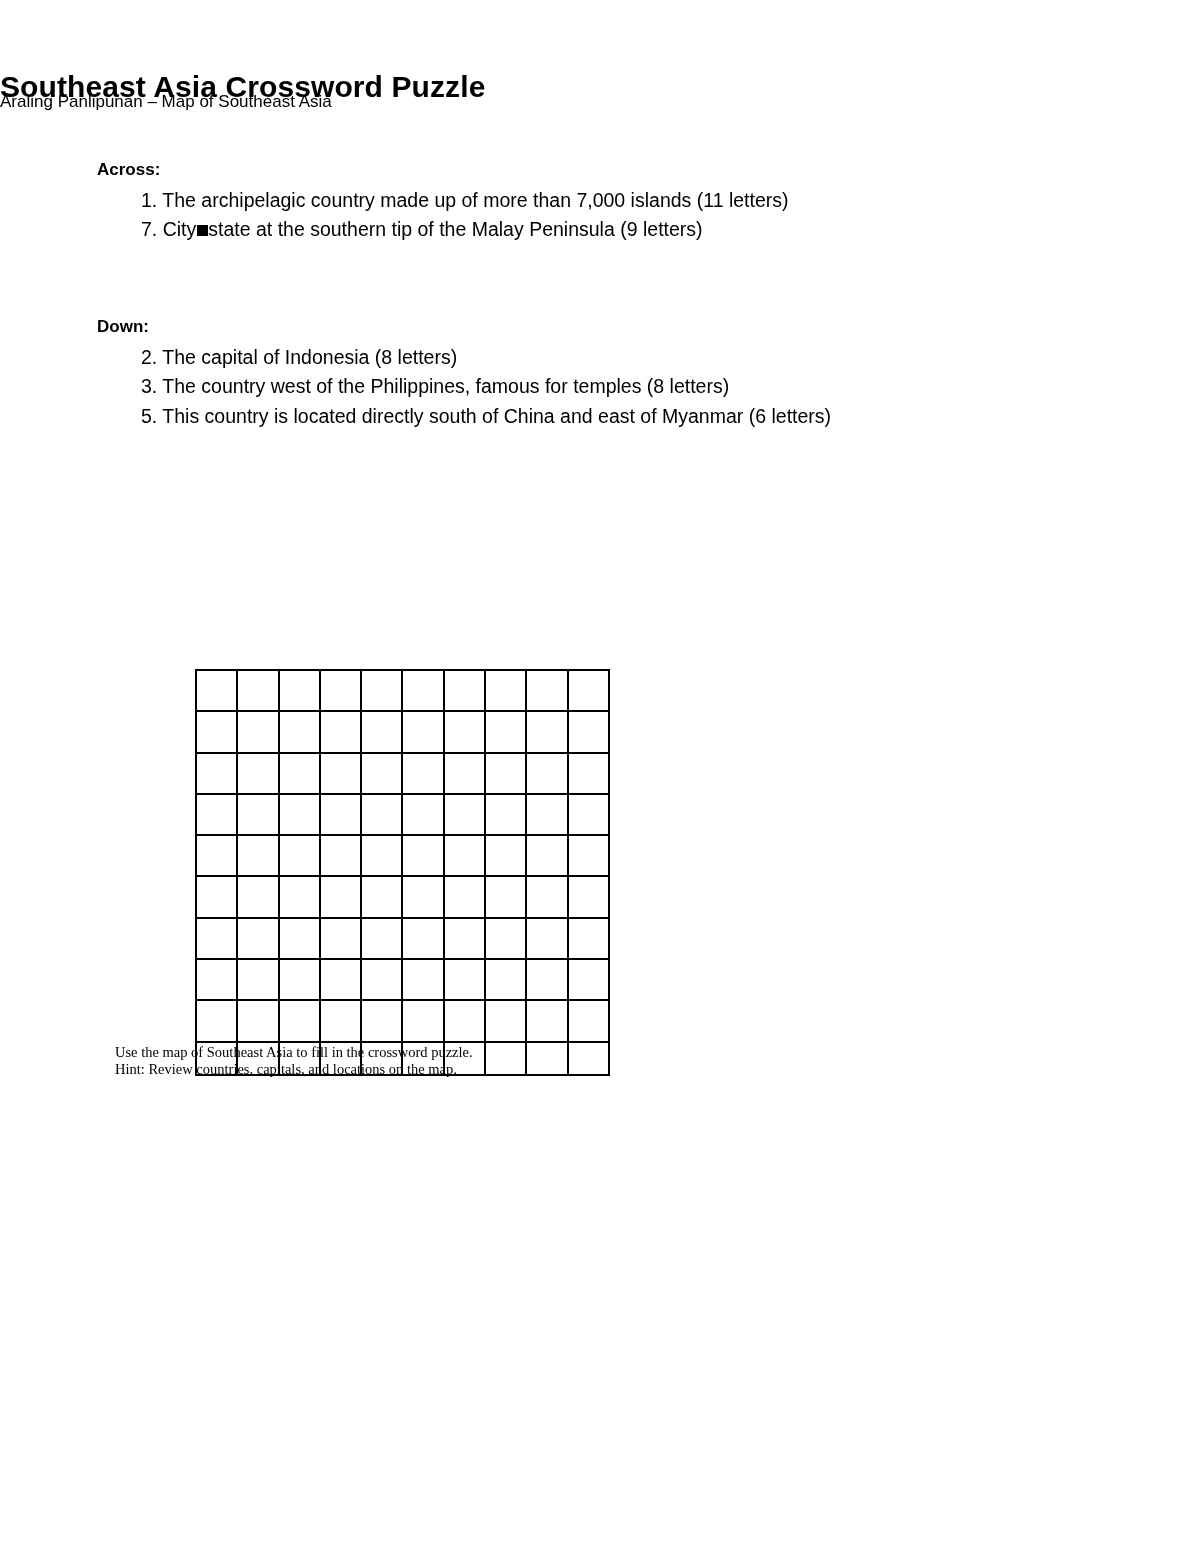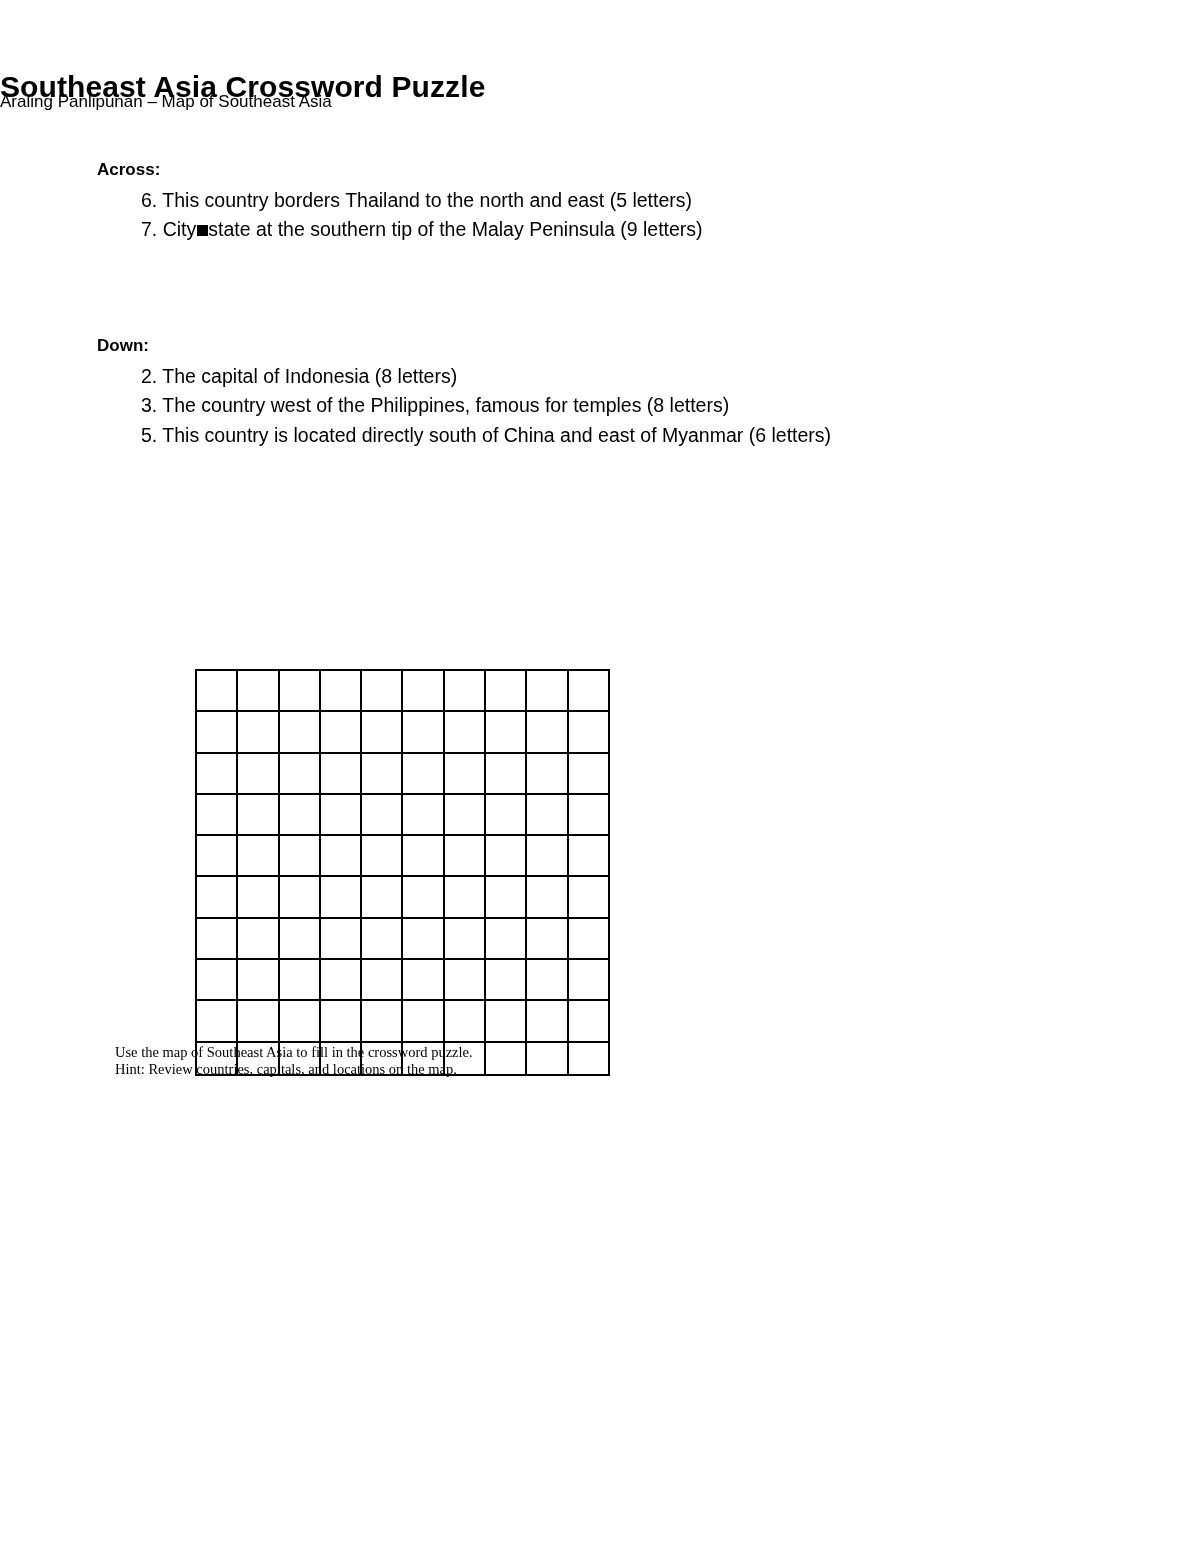--- a/index.html
+++ b/index.html
@@ -43,21 +43,21 @@
     line-height: 1.15;
   }
 
   
   .section {
     position: absolute;
     left: 97px;
     width: 1000px;
   }
   .section-across { top: 160px; }
-  .section-down   { top: 336px; }
+  .section-down   { top: 317px; }
 
   .section-heading {
     font-size: 17px;
     font-weight: bold;
     line-height: 1.22;
     margin: 0 0 5px 0;
   }
   .clue-list {
     list-style: none;
     margin: 0;
@@ -133,22 +133,22 @@
 
 <div class="page">
 
   <h1 class="doc-title">Southeast Asia Crossword Puzzle</h1>
   <div class="doc-subtitle">Araling Panlipunan – Map of Southeast Asia</div>
 
   <div class="section section-across">
     <div class="section-heading">Across:</div>
     <ul class="clue-list">
       <li class="clue-item">
-        <span class="clue-num">6.</span>
-        <span class="clue-text">This country borders Thailand to the north and east (5 letters)</span>
+        <span class="clue-num">1.</span>
+        <span class="clue-text">The archipelagic country made up of more than 7,000 islands (11 letters)</span>
       </li>
       <li class="clue-item">
         <span class="clue-num">7.</span>
         <span class="clue-text">City</span><span class="tofu"></span><span class="clue-text">state at the southern tip of the Malay Peninsula (9 letters)</span>
       </li>
     </ul>
   </div>
 
   <div class="section section-down">
     <div class="section-heading">Down:</div>

